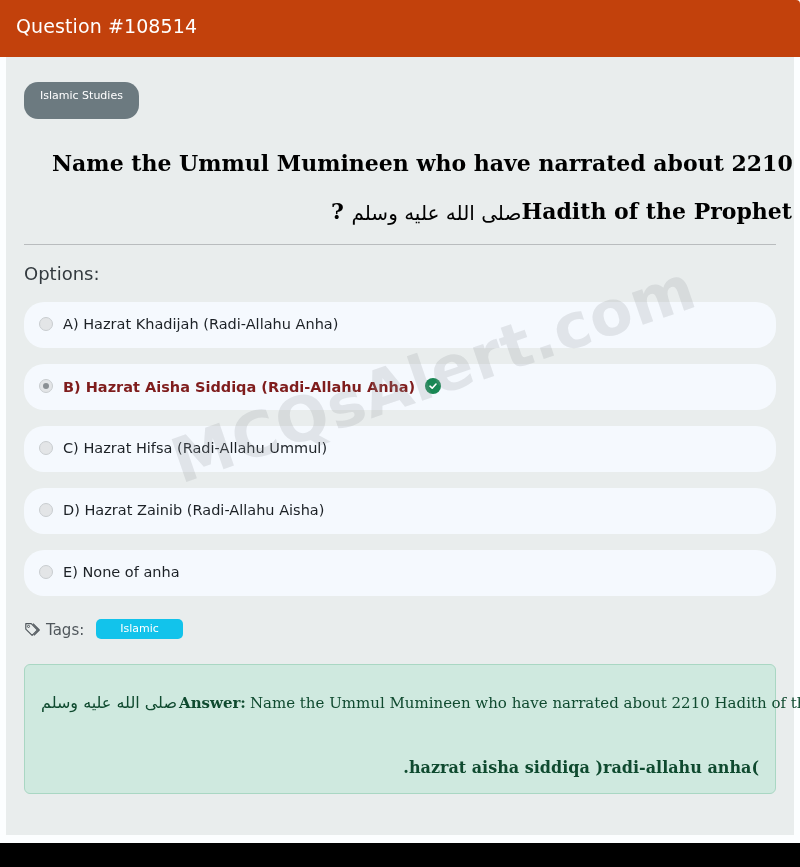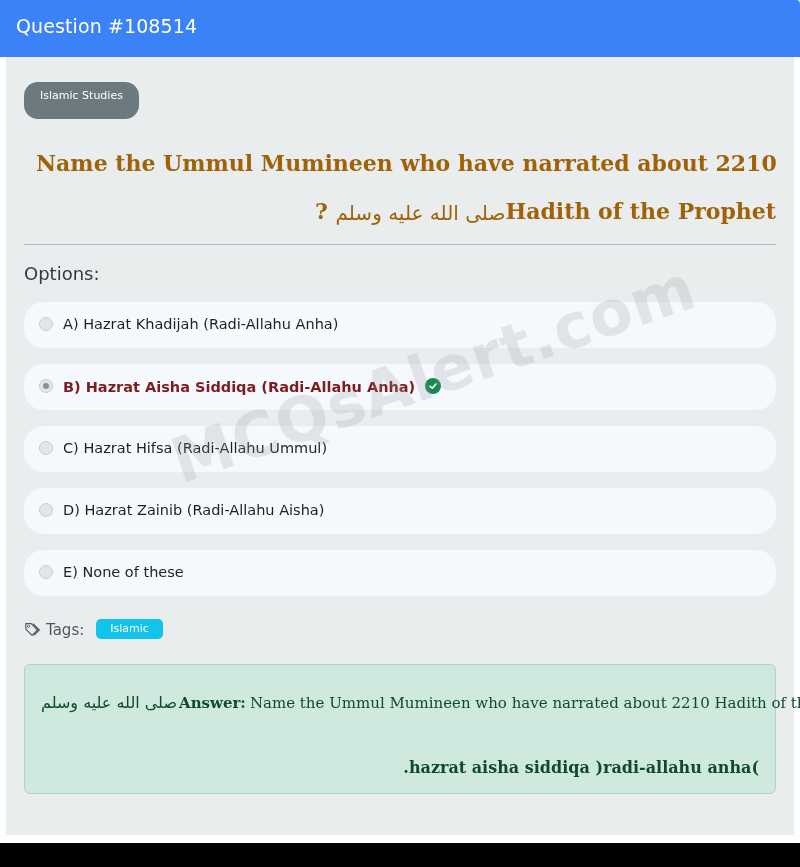--- a/index.html
+++ b/index.html
@@ -4,38 +4,38 @@
 <style>
   html, body { margin: 0; padding: 0; }
   body {
     width: 800px; height: 867px; background: #000000; position: relative; overflow: hidden;
     font-family: "DejaVu Sans", sans-serif;
   }
   .page {
     position: absolute; left: 0; top: 0; width: 800px; height: 843px; background: #fcfeff;
   }
   .header {
-    position: absolute; left: 0; top: 0; width: 800px; height: 57px; background: #3b82f6;
+    position: absolute; left: 0; top: 0; width: 800px; height: 57px; background: #c2410c;
     border-top-right-radius: 4px;
   }
   .header-title {
     position: absolute; left: 16px; top: 15px; color: #ffffff; font-size: 19px;
     font-family: "DejaVu Sans", sans-serif; font-weight: normal; letter-spacing: 0.1px;
   }
   .body {
     position: absolute; left: 6px; top: 57px; width: 788px; height: 778px; background: #e9eded;
   }
   .category-badge {
     position: absolute; left: 18px; top: 25px; height: 37px; padding: 0 16px; line-height: 27px;
     border-radius: 14px; background: #6c7a80; color: #ffffff; font-size: 11px;
     font-family: "DejaVu Sans", sans-serif;
   }
   .question {
-    position: absolute; right: 18px; top: 82px; width: 740px; text-align: right;
-    font-family: "DejaVu Serif", serif; font-weight: bold; font-size: 22px; color: #a16207;
+    position: absolute; right: 2px; top: 82px; width: 740px; text-align: right;
+    font-family: "DejaVu Serif", serif; font-weight: bold; font-size: 22px; color: #000000;
     line-height: 48px;
   }
   .question .line { display: block; white-space: nowrap; }
   .pbuh {
     display: inline-block; font-family: "DejaVu Sans", sans-serif; font-weight: normal;
     font-size: 20px; vertical-align: middle; line-height: 1; direction: rtl;
   }
   .divider {
     position: absolute; left: 18px; top: 187px; width: 752px; height: 1px; background: #b9bcbe;
   }
@@ -70,21 +70,21 @@
     position: absolute; left: 180px; top: 368px; font-size: 62px; color: rgba(150,155,160,0.22);
     font-family: "DejaVu Sans", sans-serif; font-weight: bold; transform: rotate(-19deg);
     transform-origin: left bottom; white-space: nowrap; pointer-events: none; letter-spacing: 1px;
   }
   .tags-row {
     position: absolute; left: 18px; top: 558px; height: 24px; display: flex; align-items: flex-end;
   }
   .tag-icon { width: 18px; height: 18px; margin-right: 4px; }
   .tags-label { font-size: 15px; color: #50575c; font-family: "DejaVu Sans", sans-serif; }
   .tag-badge {
-    margin-left: 12px; height: 20px; line-height: 20px; padding: 0 14px; border-radius: 5px;
+    margin-left: 12px; height: 20px; line-height: 20px; padding: 0 24px; border-radius: 5px;
     background: #12c3eb; color: #ffffff; font-size: 11px; font-family: "DejaVu Sans", sans-serif;
   }
   .answer-box {
     position: absolute; left: 18px; top: 607px; width: 750px; height: 128px; background: #cfe9df;
     border: 1px solid #a9d7c3; border-radius: 6px;
   }
   .answer-line1 {
     position: absolute; left: 16px; top: 28px; right: 16px; display: flex; align-items: center;
     white-space: nowrap; font-family: "DejaVu Serif", serif; color: #0f4a2f; font-size: 15px;
   }
@@ -132,21 +132,21 @@
       <span class="option-text">C) Hazrat Hifsa (Radi-Allahu Ummul)</span>
     </div>
 
     <div class="option" style="top:431px;">
       <span class="radio"></span>
       <span class="option-text">D) Hazrat Zainib (Radi-Allahu Aisha)</span>
     </div>
 
     <div class="option" style="top:493px;">
       <span class="radio"></span>
-      <span class="option-text">E) None of these</span>
+      <span class="option-text">E) None of anha</span>
     </div>
 
     <div class="watermark">MCQsAlert.com</div>
 
     <div class="tags-row">
       <svg class="tag-icon" viewBox="0 0 20 20">
         <path d="M2 3 L2 9 L9 16 L15 10 L8 3 Z" fill="none" stroke="#50575c" stroke-width="1.3" stroke-linejoin="round"></path>
         <circle cx="5" cy="6" r="1.2" fill="none" stroke="#50575c" stroke-width="1.1"></circle>
         <path d="M10 3 L17 10 L11 16" fill="none" stroke="#50575c" stroke-width="1.3" stroke-linejoin="round"></path>
       </svg>

